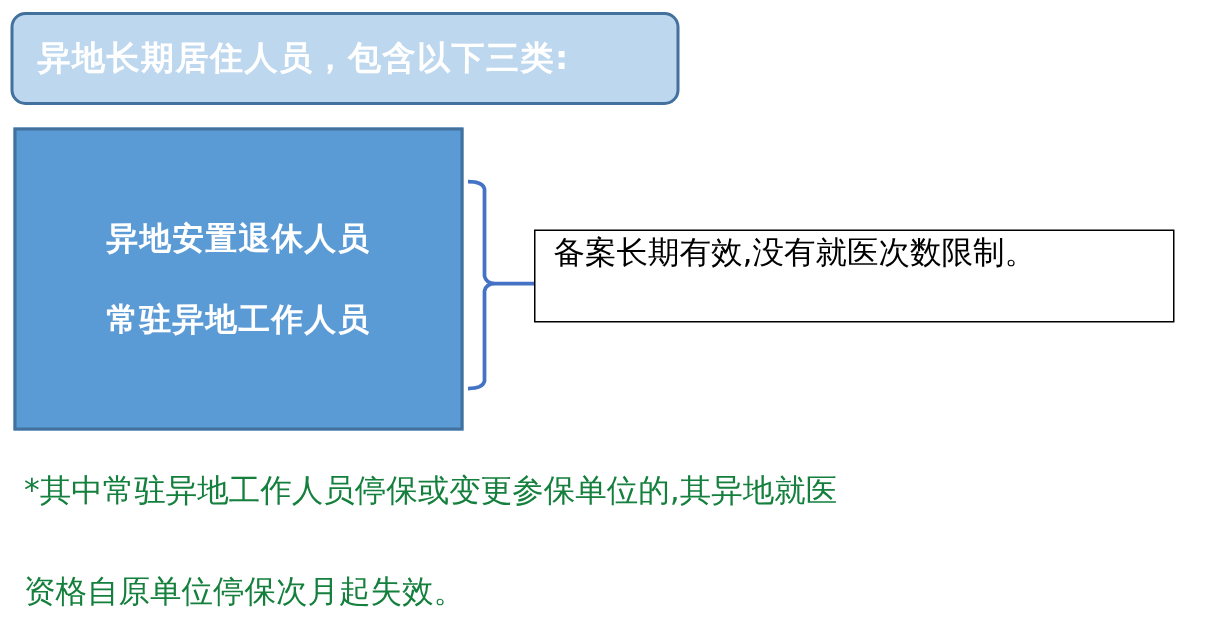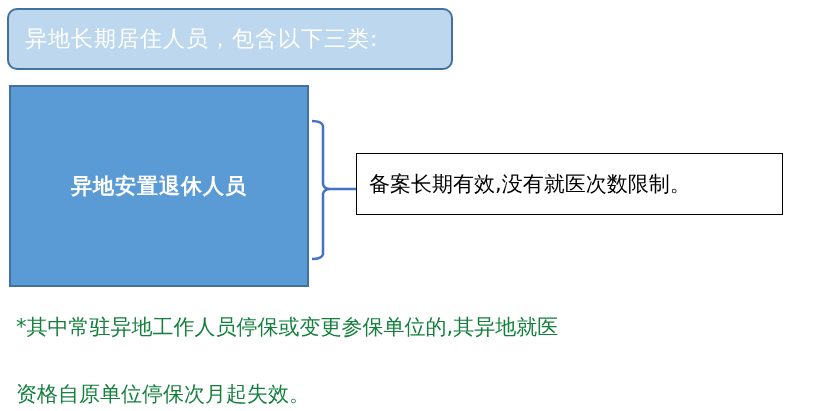--- a/index.html
+++ b/index.html
@@ -1,34 +1,35 @@
 <!DOCTYPE html>
 <html><head>
 <meta charset="utf-8">
 <style>
   html,body{margin:0;padding:0;background:#ffffff;}
   body{width:813px;height:411px;position:relative;overflow:hidden;font-family:"DejaVu Sans","Liberation Sans",sans-serif;}
   .title-box{position:absolute;left:7px;top:8px;width:446px;height:62px;box-sizing:border-box;background:#bdd7ee;border:2px solid #41719c;border-radius:10px;display:flex;align-items:center;padding-left:16px;}
-  .title-box span{color:#ffffff;font-weight:normal;font-size:22px;letter-spacing:1px;}
+  .title-box span{color:#ffffff;font-weight:bold;font-size:22px;letter-spacing:1px;}
   .cat-box{position:absolute;left:9px;top:85px;width:300px;height:202px;box-sizing:border-box;background:#5b9bd5;border:2px solid #41719c;display:flex;flex-direction:column;justify-content:center;align-items:center;}
   .cat-box span{color:#ffffff;font-weight:bold;font-size:21px;line-height:54px;letter-spacing:1px;}
   .brace{position:absolute;left:310px;top:118px;width:48px;height:144px;}
-  .note-box{position:absolute;left:356px;top:153px;width:427px;height:62px;box-sizing:border-box;border:1.5px solid #000000;background:#fff;display:flex;align-items:center;padding-left:12px;}
+  .note-box{position:absolute;left:356px;top:153px;width:427px;height:62px;box-sizing:border-box;border:1.5px solid #000000;background:#fff;display:flex;padding-left:12px;}
   .note-box span{font-size:21px;color:#000;}
   .footnote{position:absolute;left:16px;font-size:21px;color:#15803d;}
 </style>
 </head>
 <body>
 
 <div class="title-box">
   <span>异地长期居住人员，包含以下三类:</span>
 </div>
 
 <div class="cat-box">
   <span>异地安置退休人员</span>
+  <span>常驻异地工作人员</span>
 </div>
 
 <svg class="brace" viewBox="0 0 48 144">
   <path d="M2 3 Q12 3 13 8 L13 66 Q14 71 20 71 L46 71 M20 71 Q14 71 13 76 L13 136 Q12 141 2 141" fill="none" stroke="#4472c4" stroke-width="2.5"></path>
 </svg>
 
 <div class="note-box">
   <span>备案长期有效,没有就医次数限制。</span>
 </div>
 

